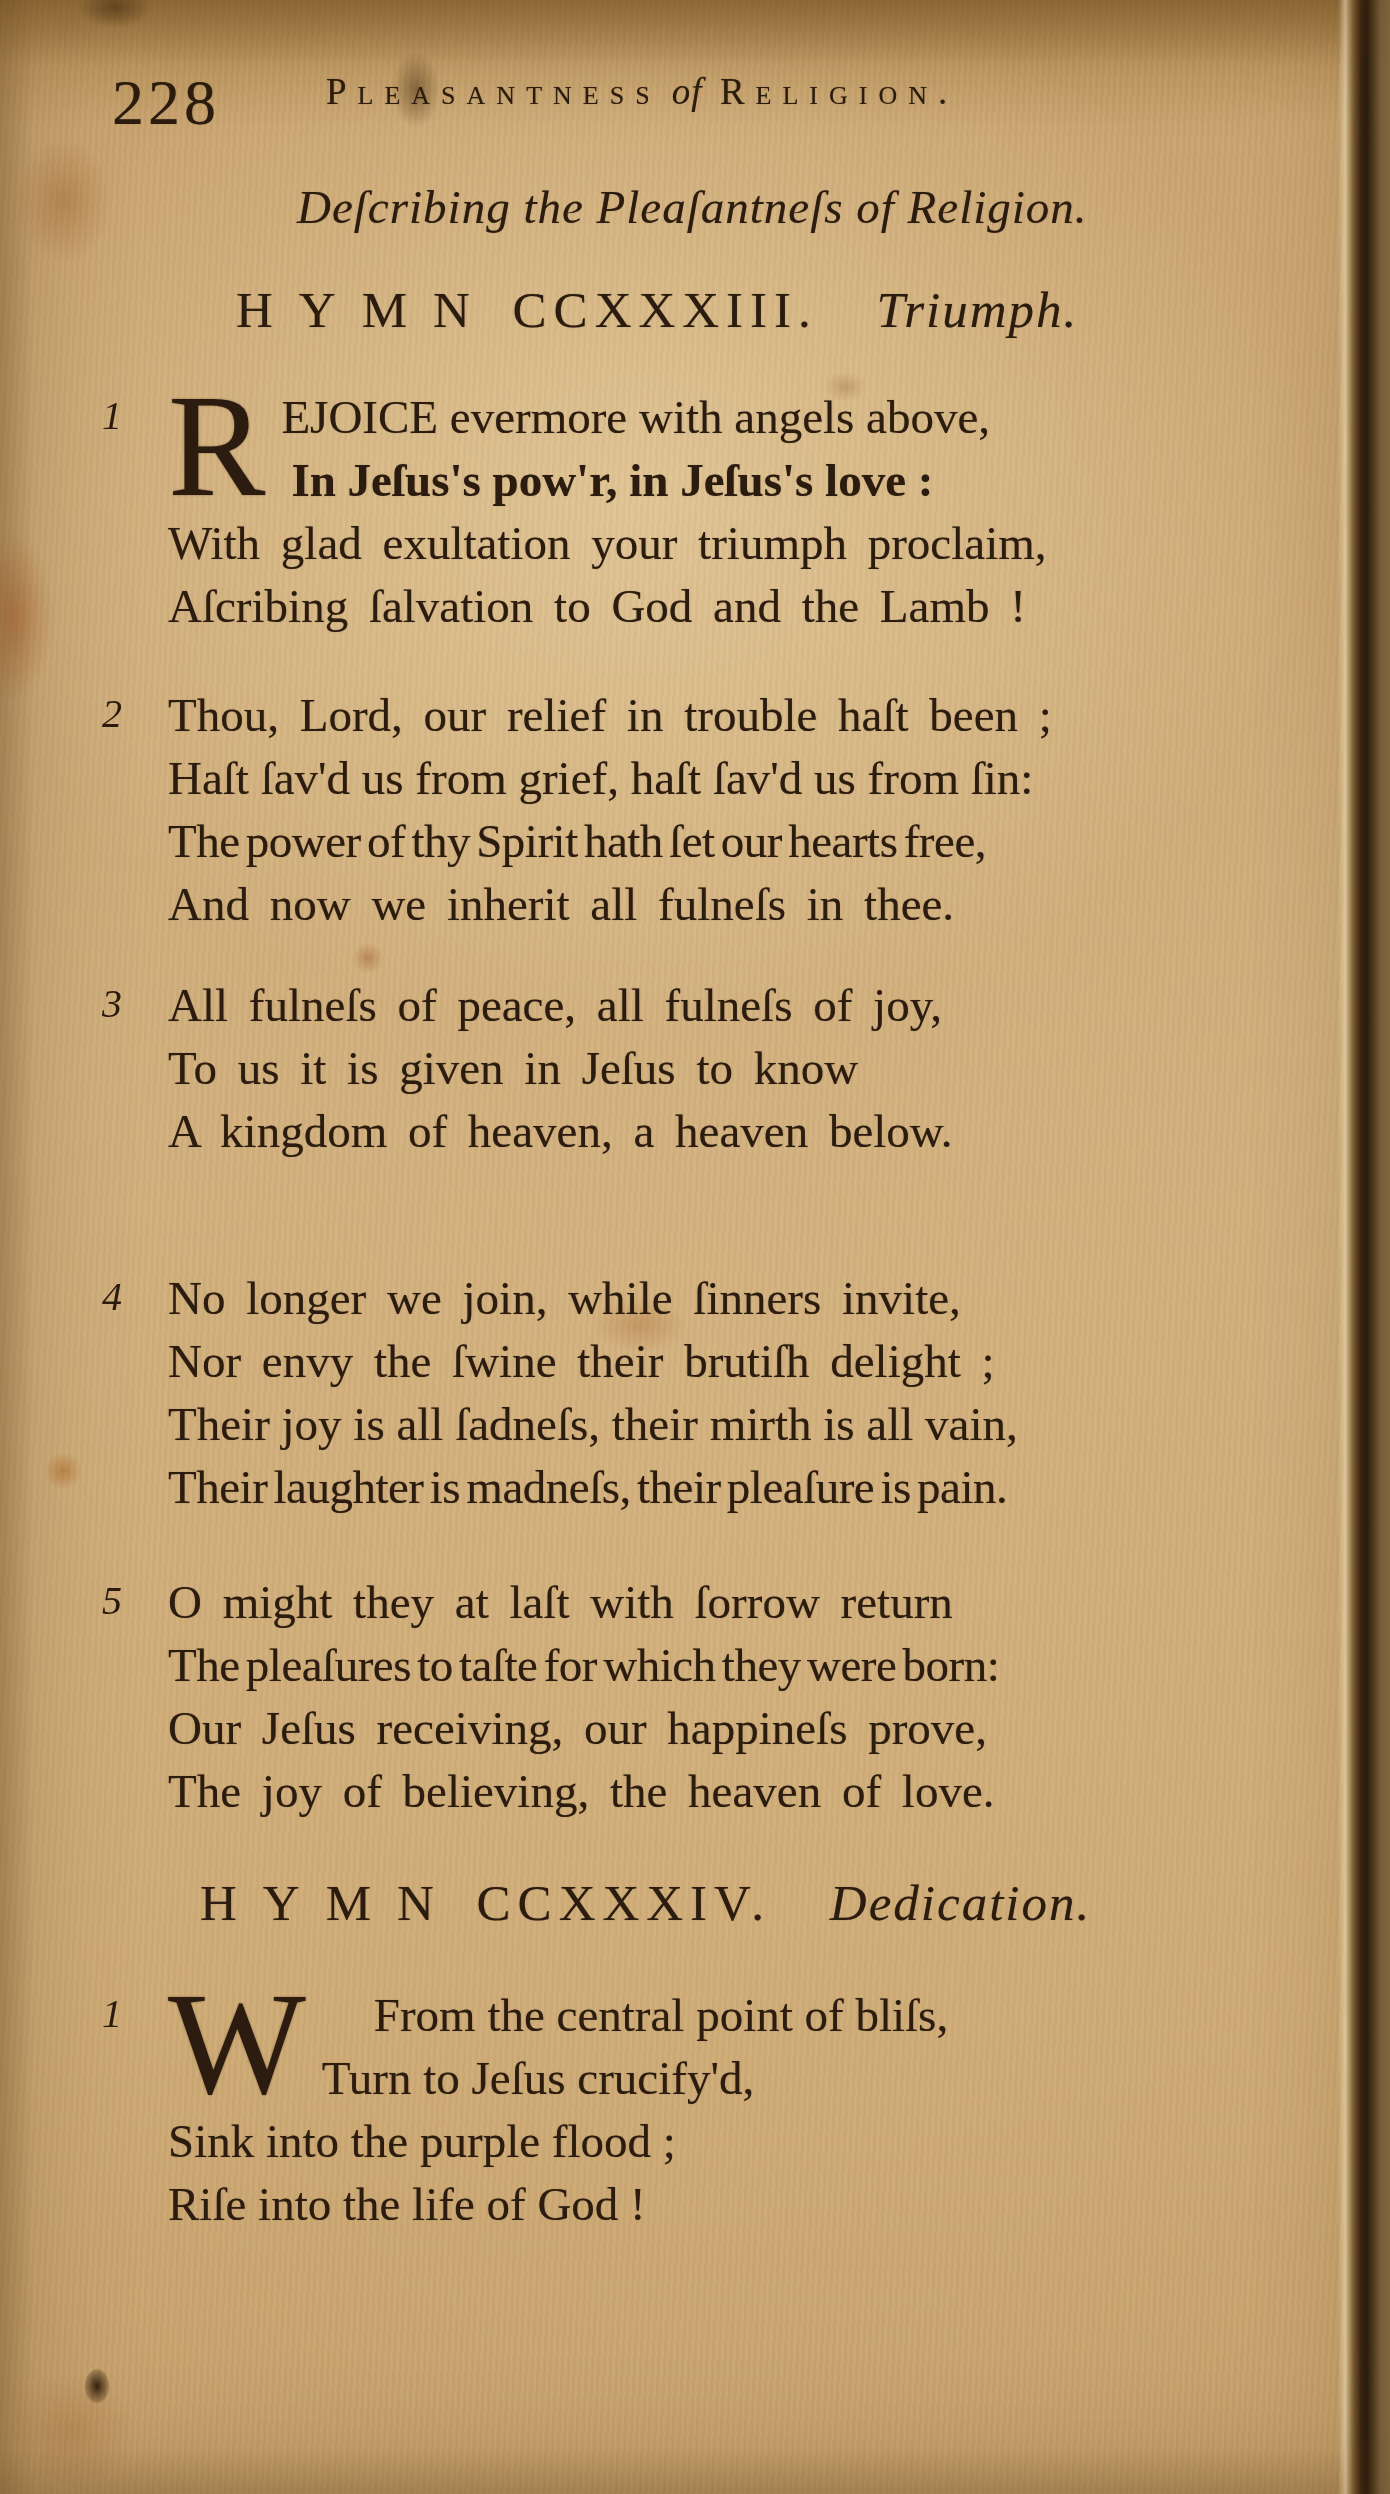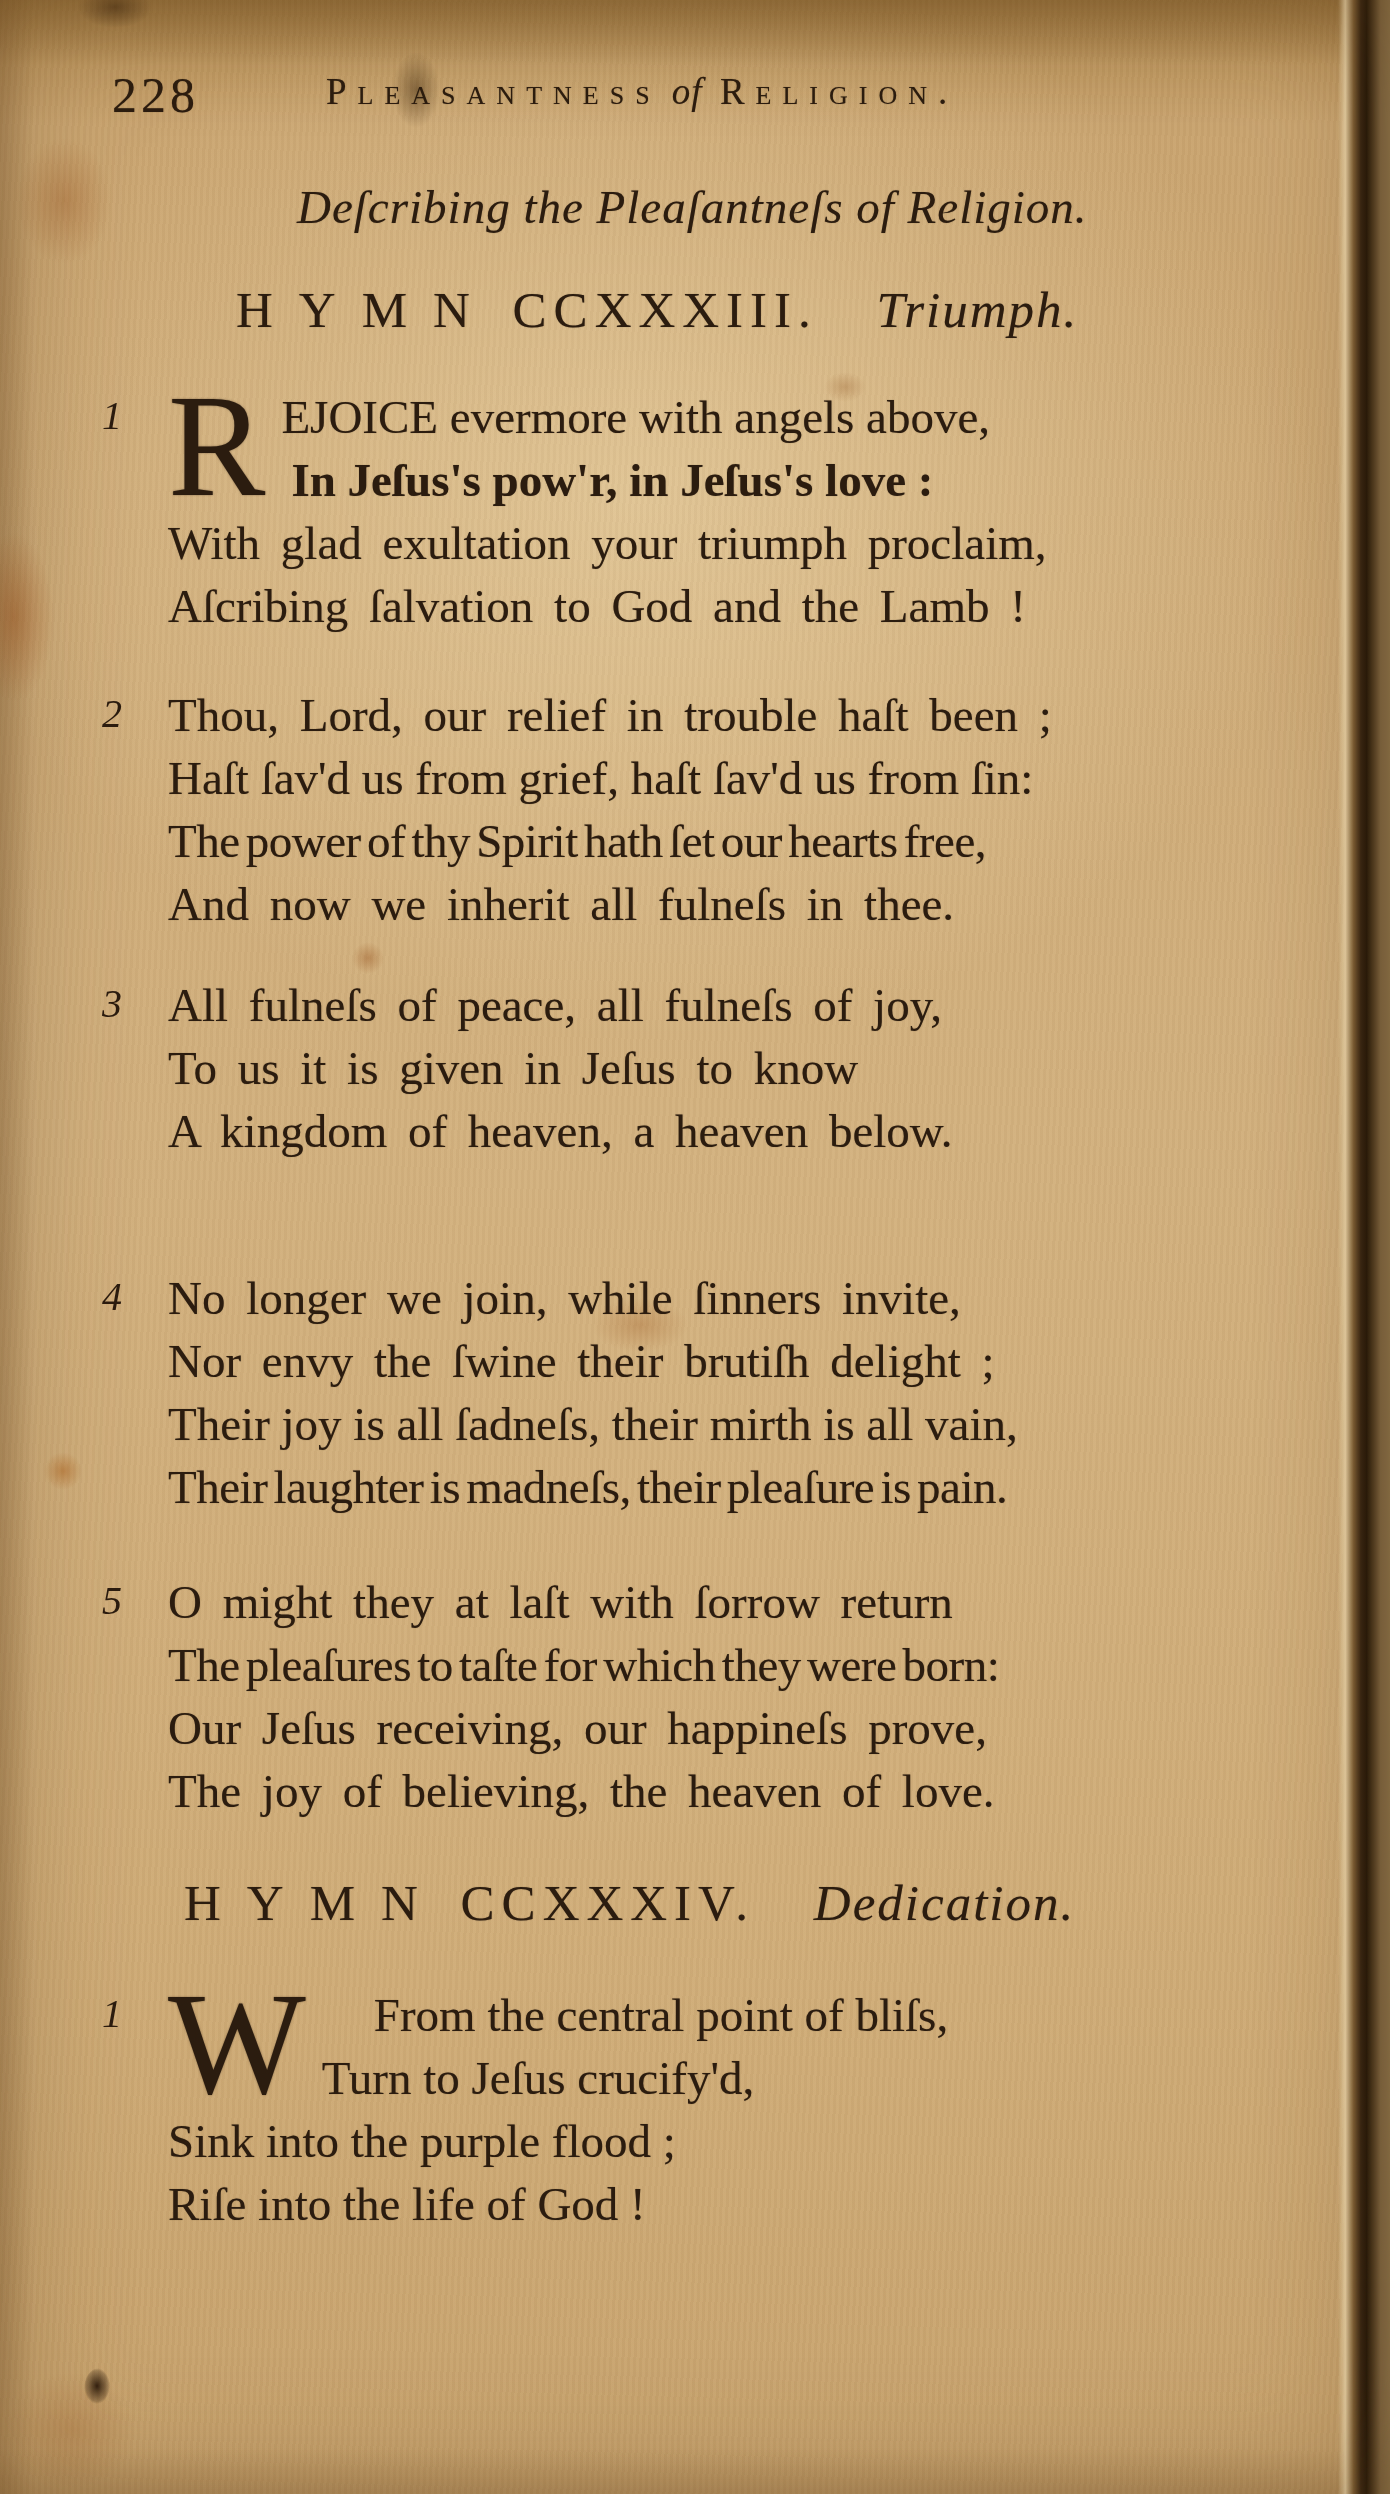--- a/index.html
+++ b/index.html
@@ -36,28 +36,28 @@
   .s5{left:592px;top:1298px;width:96px;height:54px;background:radial-gradient(closest-side,rgba(156,88,32,.30),rgba(156,88,32,0));}
   .s6{left:44px;top:1452px;width:38px;height:38px;background:radial-gradient(closest-side,rgba(172,95,26,.5),rgba(172,95,26,0));}
   .s7{left:352px;top:942px;width:32px;height:32px;background:radial-gradient(closest-side,rgba(150,82,30,.42),rgba(150,82,30,0));}
   .s8{left:824px;top:372px;width:42px;height:30px;background:radial-gradient(closest-side,rgba(140,80,30,.28),rgba(140,80,30,0));}
   .s9{left:6px;top:2372px;width:130px;height:116px;background:radial-gradient(closest-side,rgba(150,82,30,.22),rgba(150,82,30,0));}
   .blot{left:84px;top:2368px;width:26px;height:36px;border-radius:60% 40% 55% 45%;
     background:radial-gradient(closest-side,rgba(38,21,7,.92),rgba(38,21,7,.25) 85%,rgba(38,21,7,0));}
 
   
   .txt{position:absolute;z-index:5;white-space:nowrap;text-shadow:0 0 1px rgba(43,28,15,.45);}
-  .pageno{left:112px;top:66px;font-size:50px;letter-spacing:4px;}
+  .pageno{left:112px;top:66px;font-size:64px;letter-spacing:4px;}
   .rtitle{left:326px;top:70px;font-size:37px;}
   .rtitle .sc{font-variant:small-caps;letter-spacing:11px;}
   .rtitle .ofit{font-style:italic;font-variant:normal;letter-spacing:1px;margin:0 8px 0 2px;}
   .subtitle{left:297px;top:180px;font-size:47px;font-style:italic;letter-spacing:1px;}
   .hymnhead{font-size:51px;}
   .hh233{left:236px;top:281px;}
-  .hh234{left:184px;top:1874px;}
+  .hh234{left:200px;top:1874px;}
   .hymnhead .hw{letter-spacing:26px;}
   .hymnhead .hn{letter-spacing:7px;margin-left:4px;}
   .hymnhead .tune{font-style:italic;letter-spacing:2px;margin-left:46px;}
 
   .stanza{position:absolute;left:168px;width:1185px;z-index:5;font-size:47px;}
   .stanza .line{line-height:63px;height:63px;white-space:nowrap;text-shadow:0 0 1px rgba(43,28,15,.45);}
   .stanza .vnum{position:absolute;left:-66px;top:6px;font-size:40px;font-style:italic;}
   .dropcap{float:left;font-size:146px;line-height:104px;height:118px;margin:8px 16px 0 0;text-shadow:0 0 2px rgba(43,28,15,.5);}
   .t1{top:386px;} .t2{top:684px;} .t3{top:974px;} .t4{top:1267px;} .t5{top:1571px;} .t6{top:1984px;}
   .ind10{text-indent:10px;font-weight:bold;}

